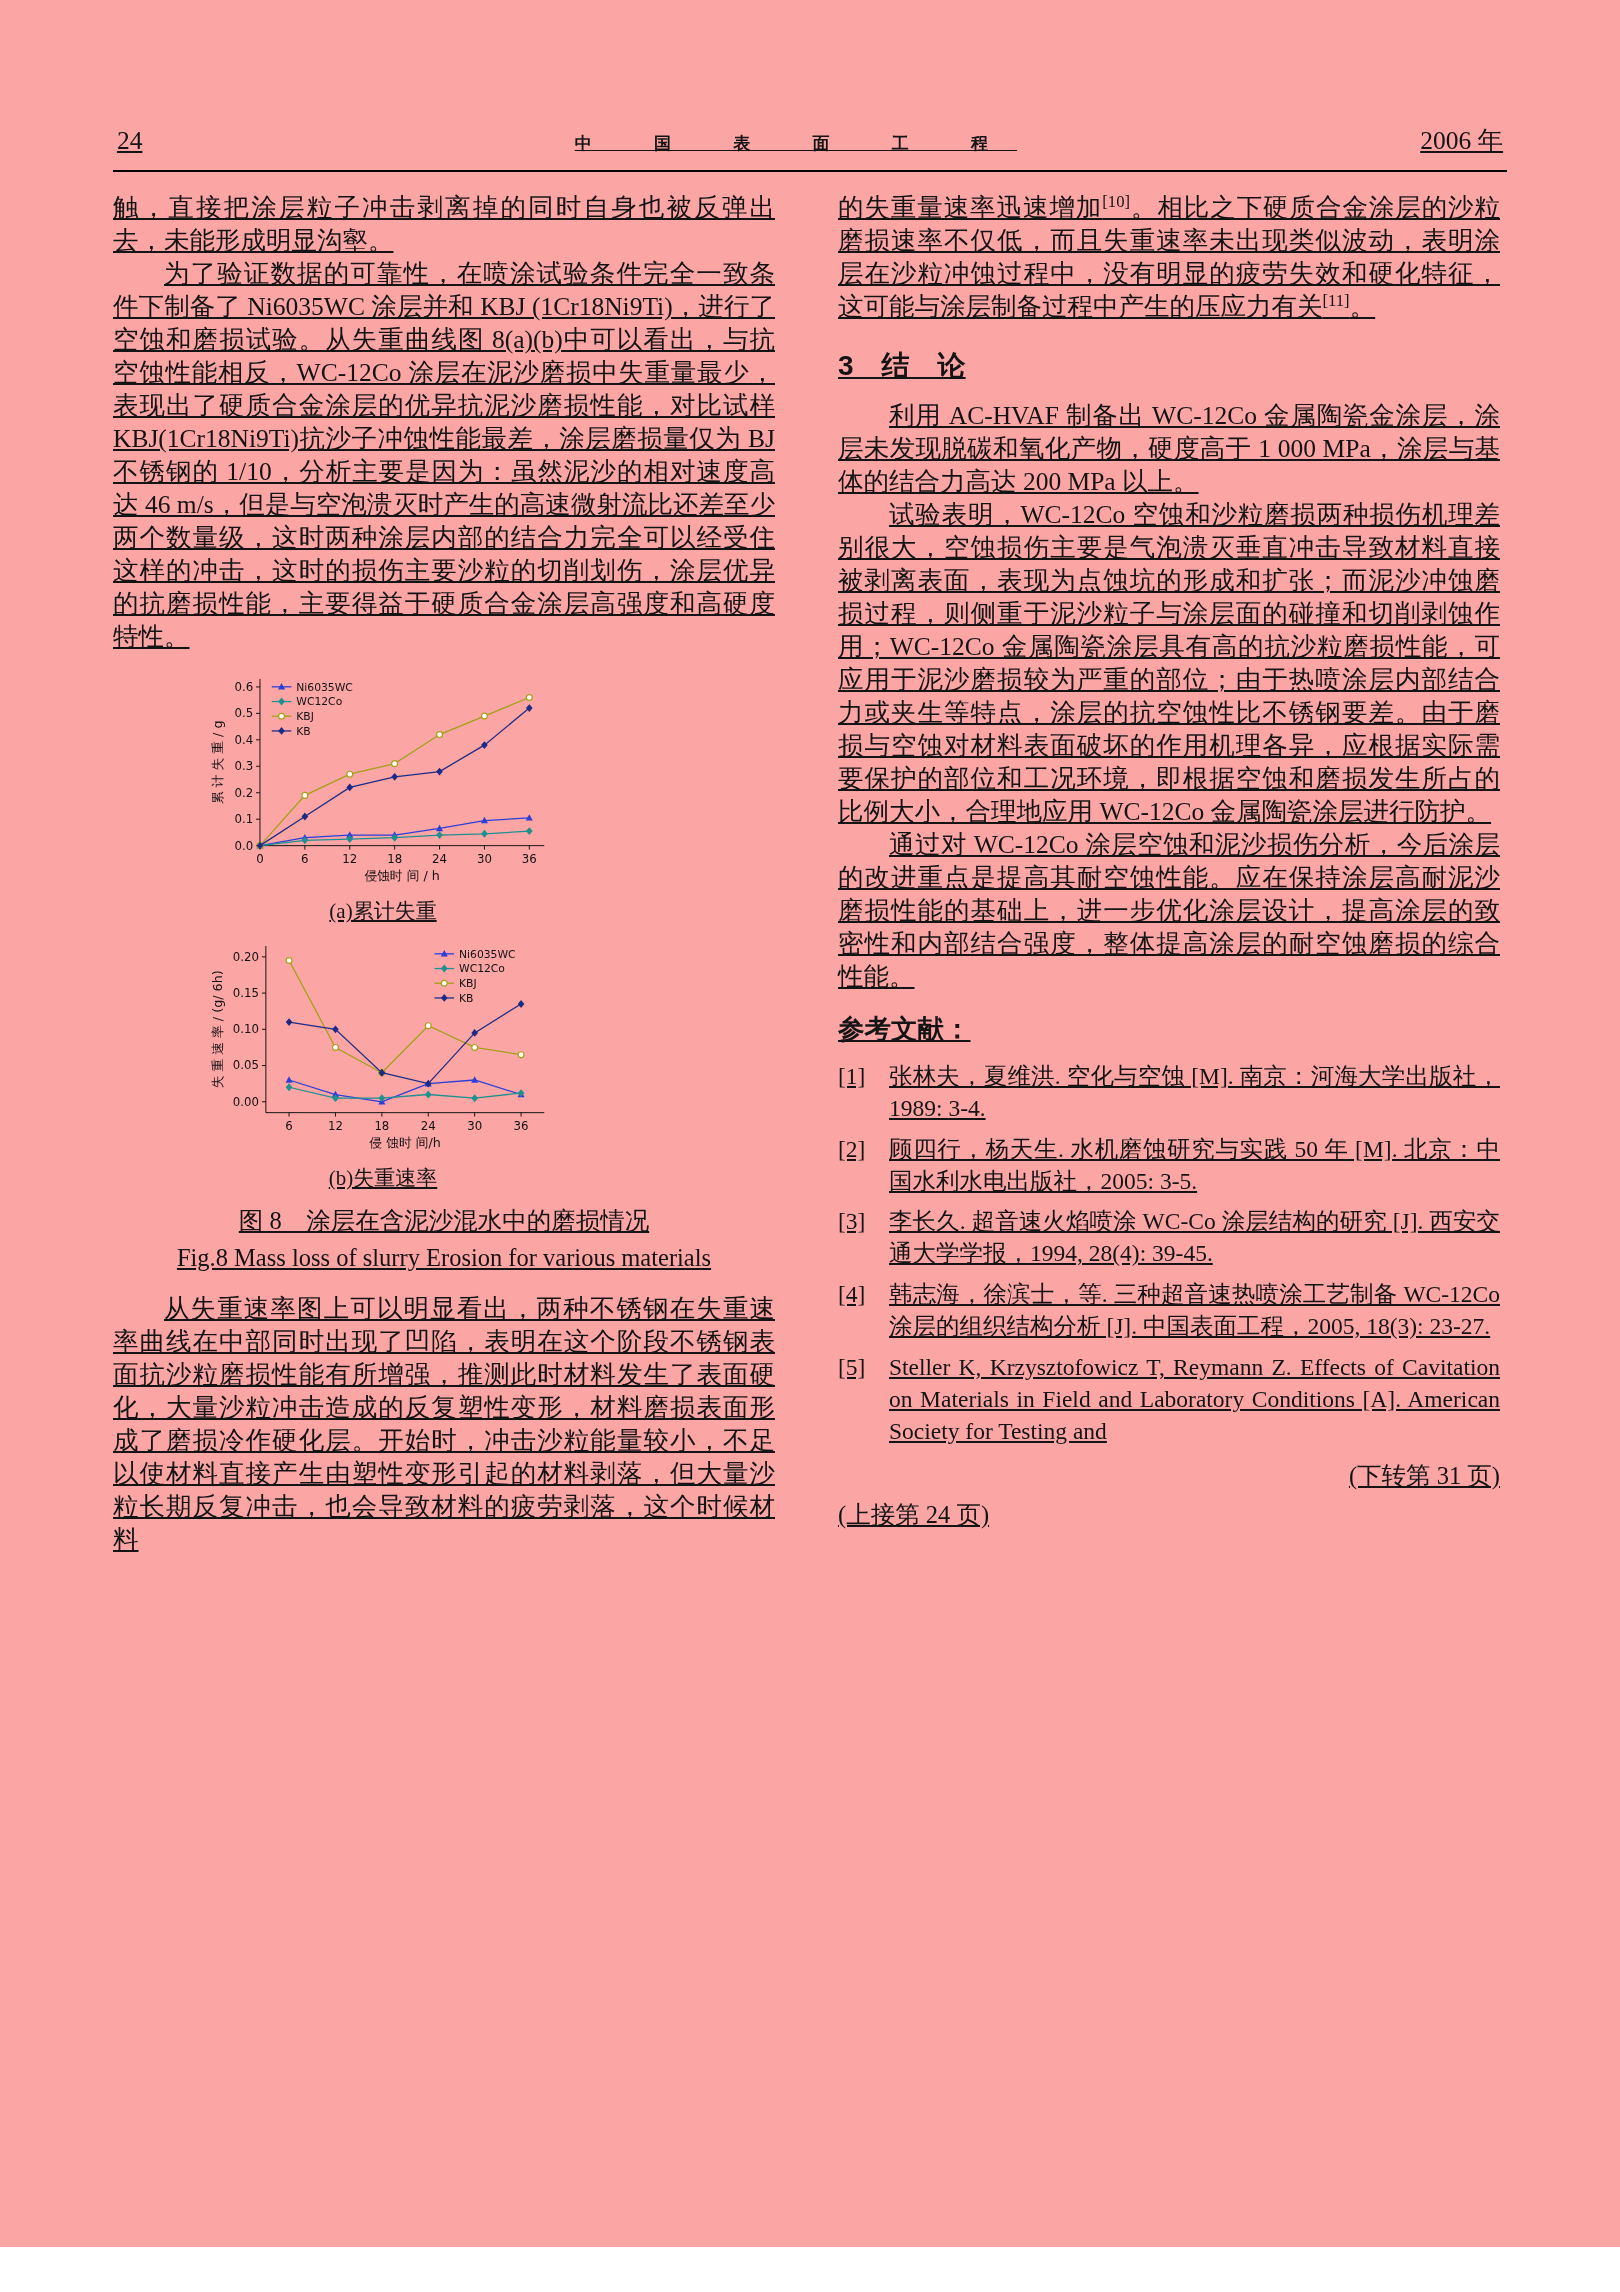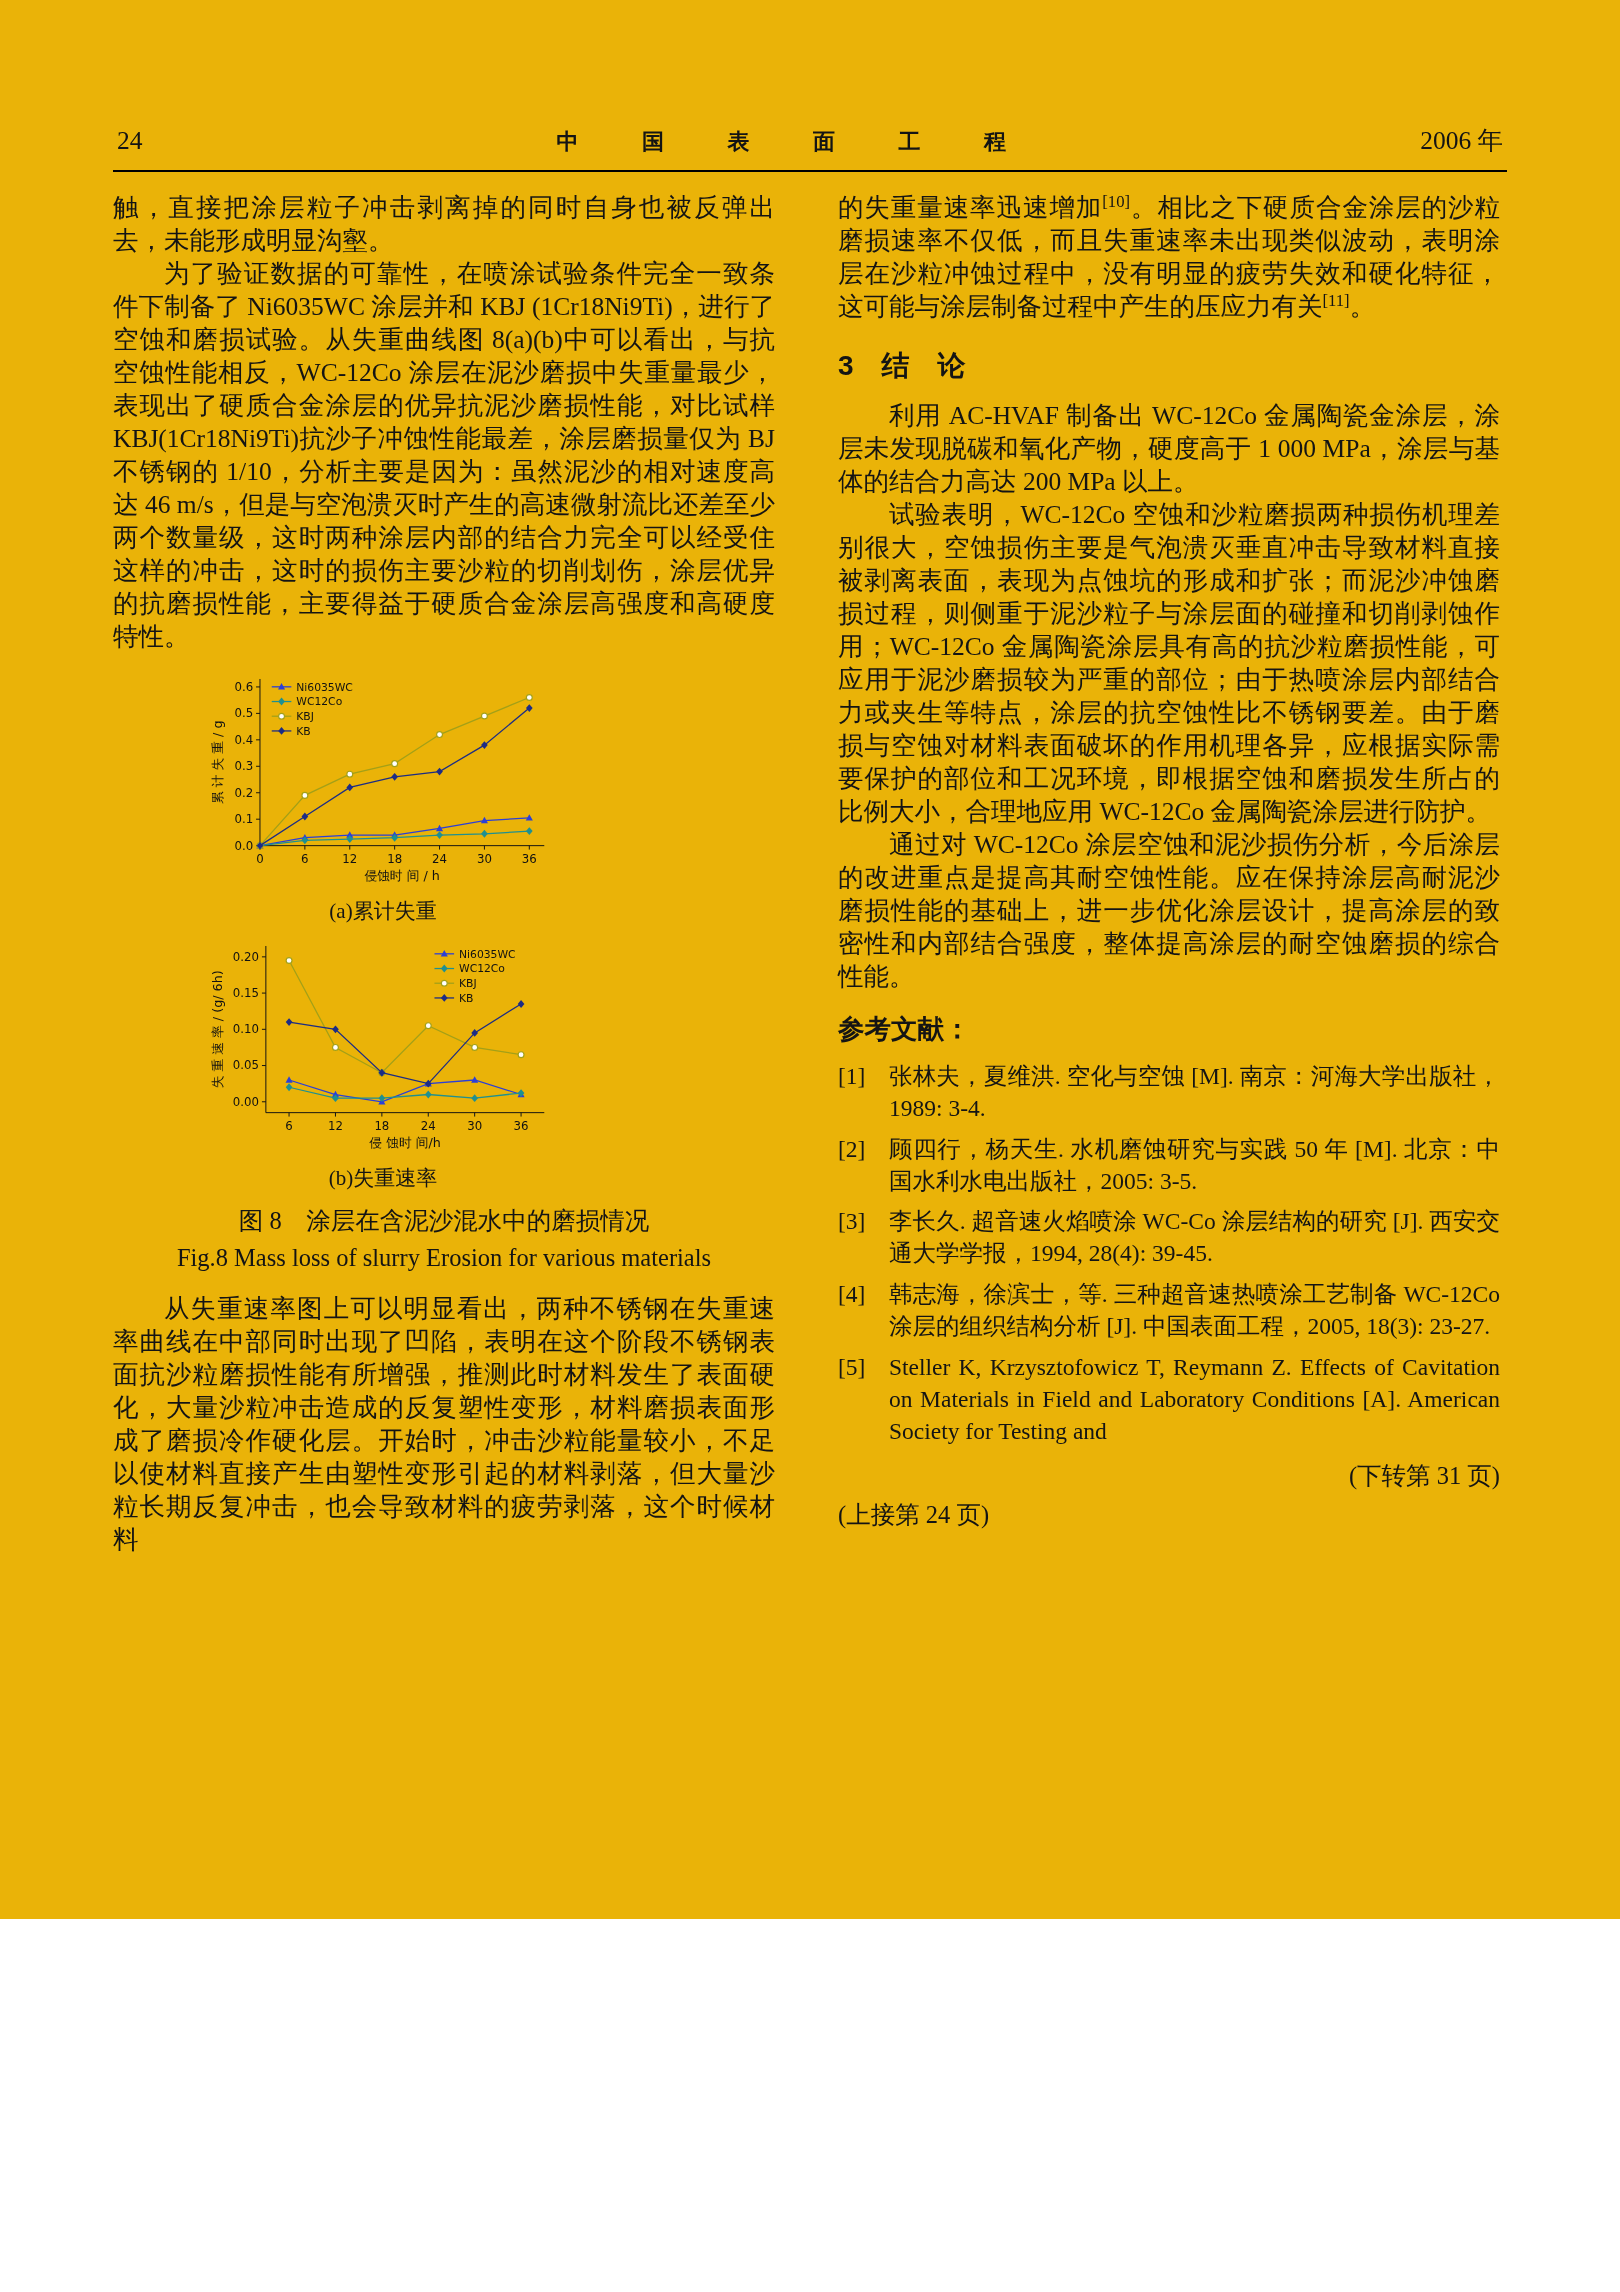--- a/index.html
+++ b/index.html
@@ -1,21 +1,21 @@
 <!DOCTYPE html>
 <html><head>
 <meta charset="utf-8">
 <style>
   html,body{margin:0;padding:0;background:#ffffff;}
-  .page{position:relative;width:1620px;height:1919px;background:#eab308;overflow:hidden;
-        font-family:"Liberation Serif","DejaVu Serif",serif;color:#141414;}
+  .page{position:relative;width:1620px;height:2247px;background:#fca5a5;overflow:hidden;
+        font-family:"Liberation Serif","DejaVu Serif",serif;color:#141414;text-decoration:underline;}
   .inner{padding:123px 113px 0 113px;}
   .header{display:flex;justify-content:space-between;align-items:baseline;
           font-size:25.5px;padding:0 3.9px 11.8px 3.9px;}
-  .journal{font-weight:bold;font-size:22px;letter-spacing:29px;padding-left:29px;}
+  .journal{font-weight:bold;font-size:17px;letter-spacing:29px;padding-left:29px;}
   .rule{border-top:2px solid #000;}
   .columns{display:flex;gap:63px;margin-top:19.6px;}
   .col{width:662px;font-size:25.5px;line-height:33px;text-align:justify;}
   .para{text-indent:2em;margin:0;}
   .cont{text-indent:0;margin:0;}
   sup{font-size:16.7px;vertical-align:super;line-height:0;}
   .figure-block{margin-top:15.7px;}
   .chart-wrap{width:372px;margin-left:84px;text-align:center;}
   .chart-caption{font-size:21px;line-height:29px;text-align:center;margin:2px 0 9.8px 0;}
   .fig-cn{text-align:center;font-size:24.5px;line-height:35px;margin-top:9.8px;}

